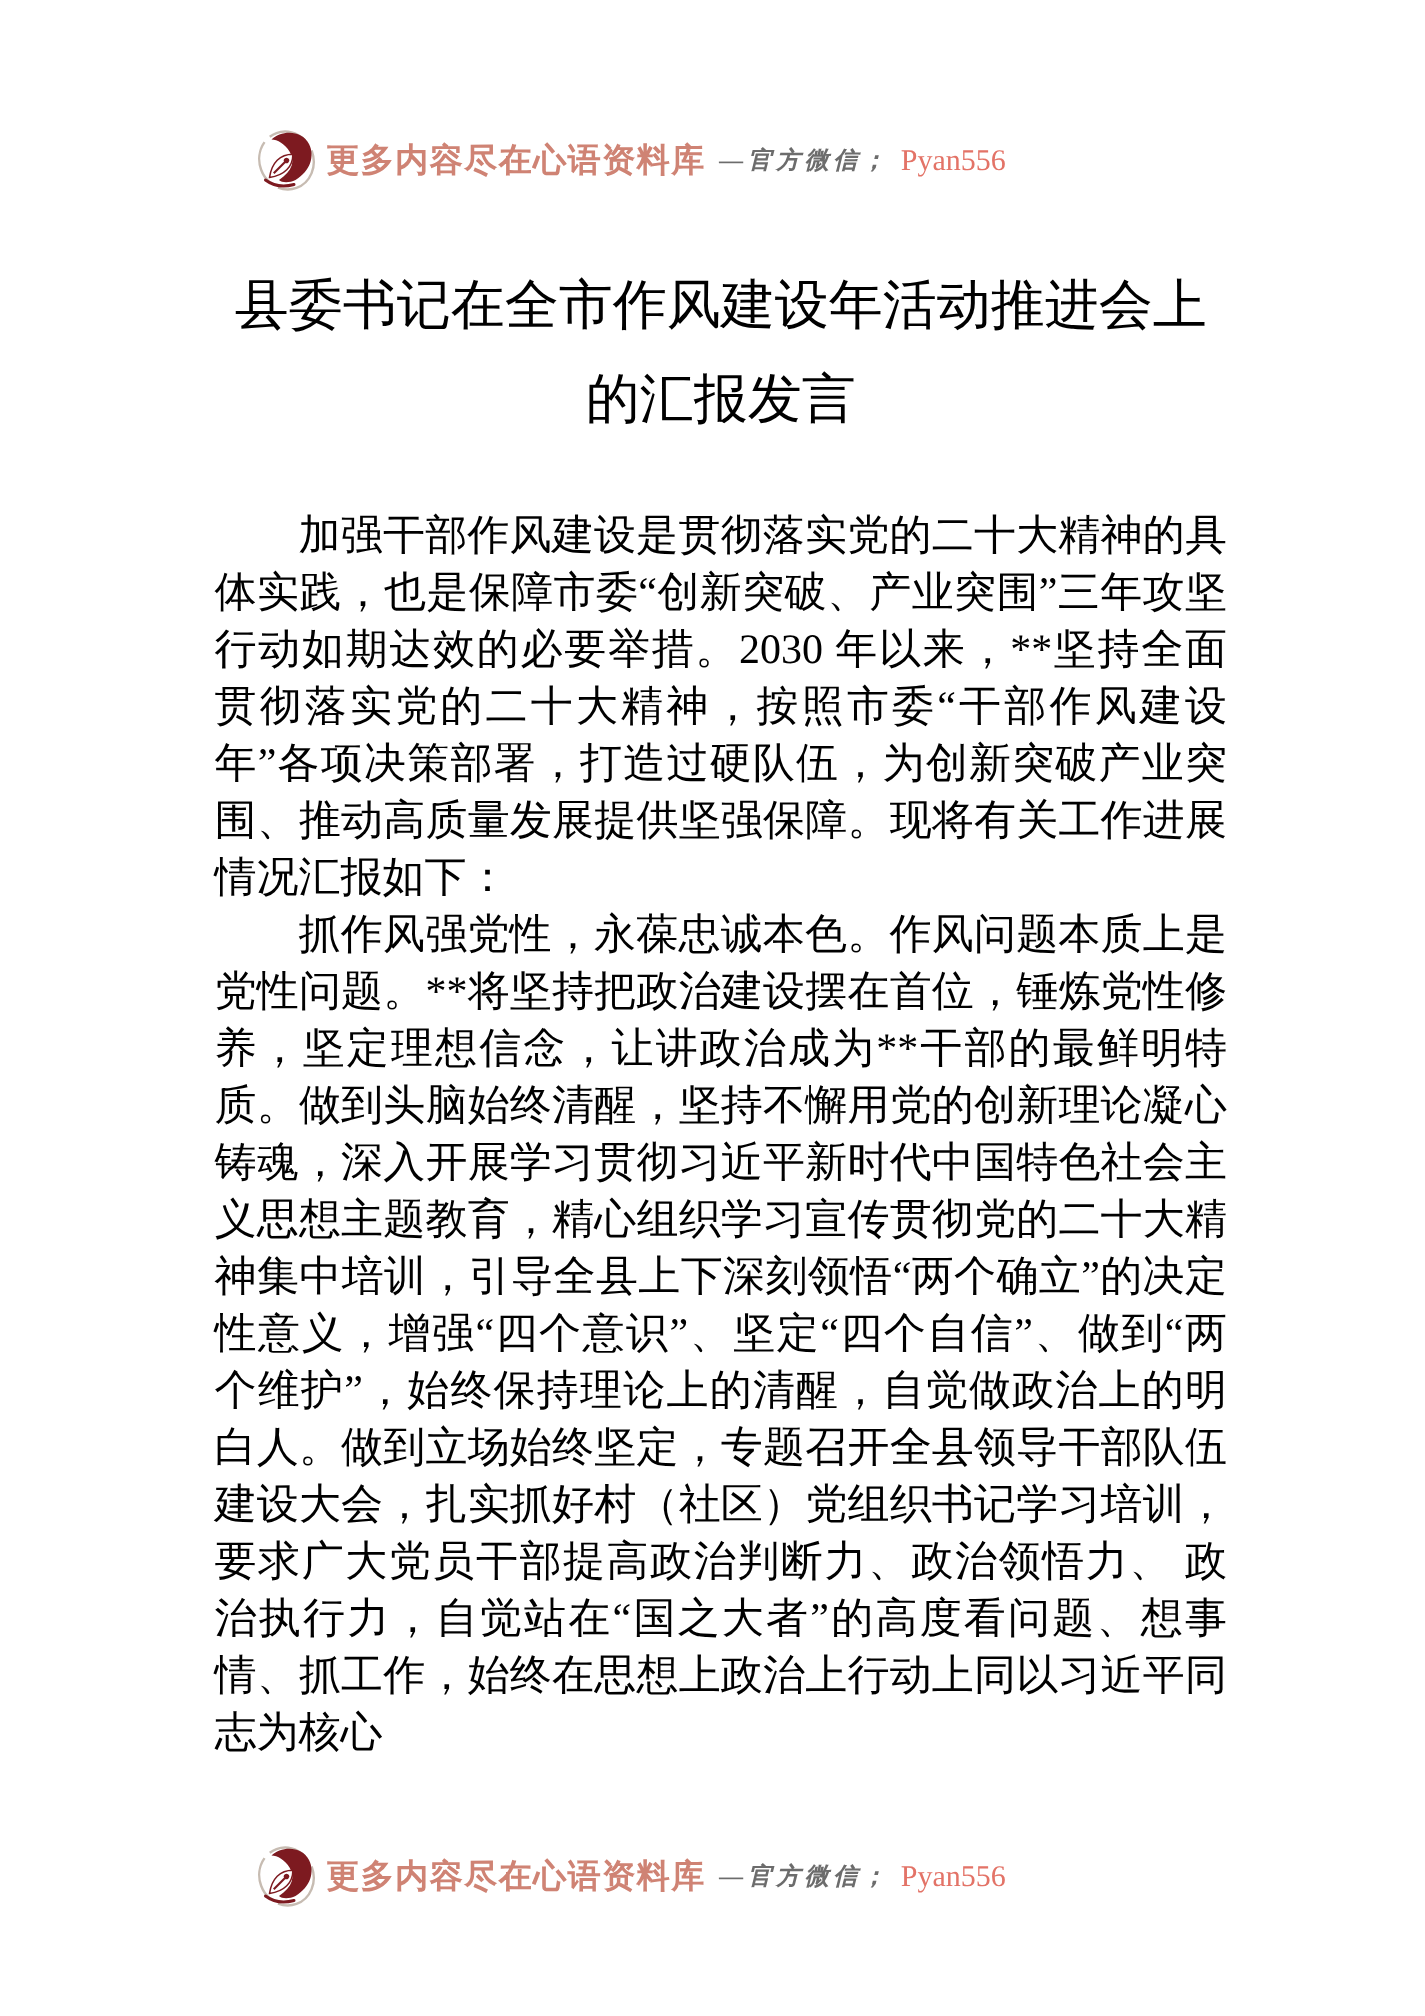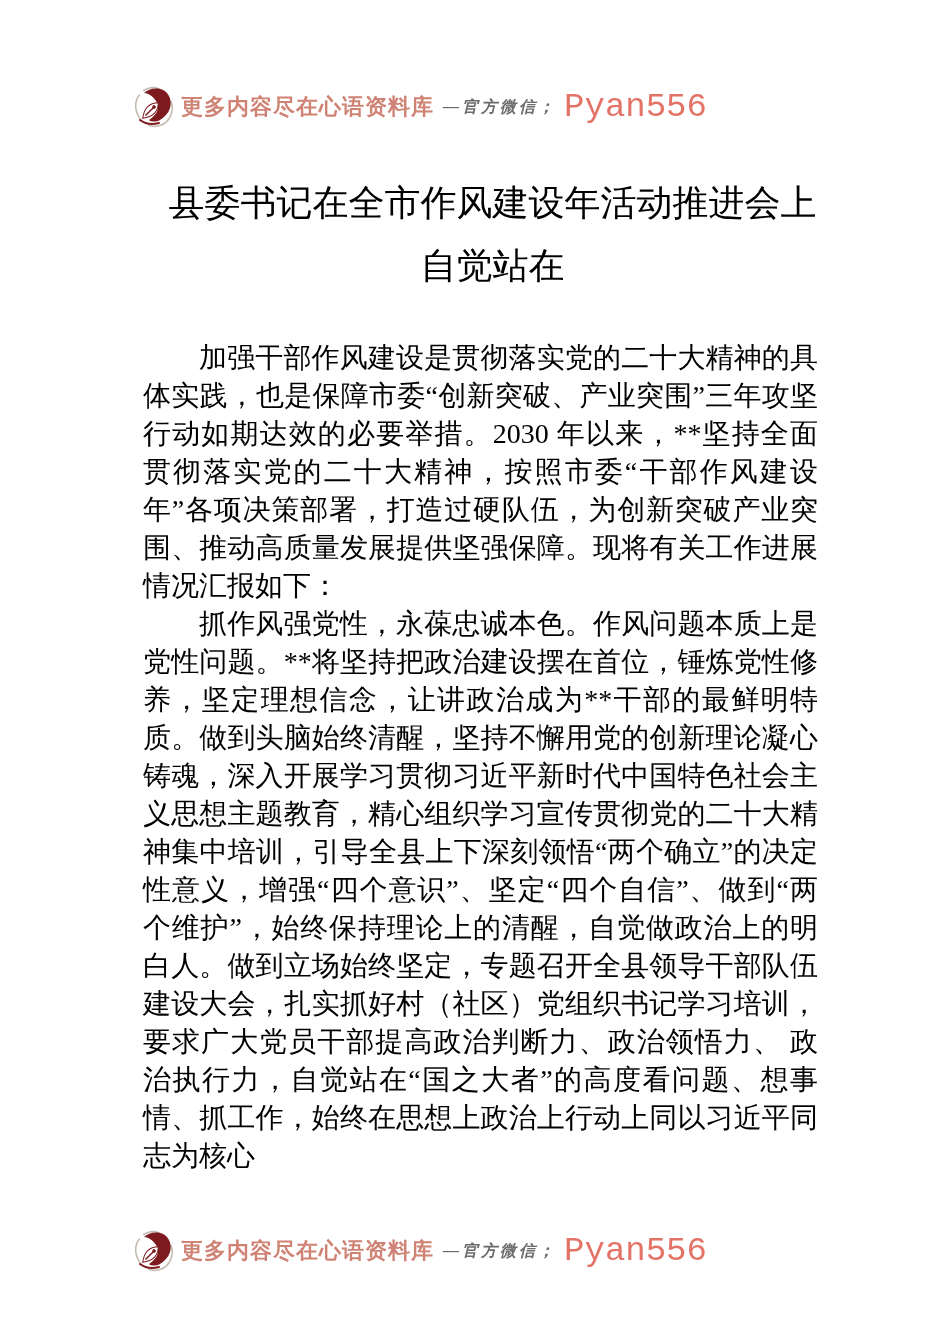--- a/index.html
+++ b/index.html
@@ -36,29 +36,29 @@
   }
   .wechat-label {
     font-size: 16px;
     font-weight: 700;
     font-style: italic;
     color: #6c6c6c;
     letter-spacing: 3px;
     margin-left: 2px;
   }
   .wechat-id {
-    font-family: Liberation Mono, monospace;
-    font-size: 34px;
+    font-family: Liberation Serif, serif;
+    font-size: 20px;
     color: #e37367;
   }
 
   
   .doc-title {
     position: absolute;
-    top: 172px; left: 155px; width: 675px;
+    top: 172px; left: 143px; width: 675px;
     margin: 0;
     font-size: 36px;
     font-weight: 400;
     line-height: 63px;
     letter-spacing: 0;
     text-align: center;
     color: #000000;
   }
   .doc-title span { display: block; }
 
@@ -93,21 +93,21 @@
         </g>
       </svg>
     </span>
     <span class="brand">更多内容尽在心语资料库</span>
     <span class="wechat-label">—官方微信；</span>
     <span class="wechat-id">Pyan556</span>
   </header>
 
   <h1 class="doc-title">
     <span>县委书记在全市作风建设年活动推进会上</span>
-    <span>自觉站在</span>
+    <span>的汇报发言</span>
   </h1>
 
   <main class="content">
     <p class="para-indent">加强干部作风建设是贯彻落实党的二十大精神的具体实践，也是保障市委“创新突破、产业突围”三年攻坚行动如期达效的必要举措。2030 年以来，**坚持全面贯彻落实党的二十大精神，按照市委“干部作风建设年”各项决策部署，打造过硬队伍，为创新突破产业突围、推动高质量发展提供坚强保障。现将有关工作进展情况汇报如下：</p>
     <p class="para-indent">抓作风强党性，永葆忠诚本色。作风问题本质上是党性问题。**将坚持把政治建设摆在首位，锤炼党性修养，坚定理想信念，让讲政治成为**干部的最鲜明特质。做到头脑始终清醒，坚持不懈用党的创新理论凝心铸魂，深入开展学习贯彻习近平新时代中国特色社会主义思想主题教育，精心组织学习宣传贯彻党的二十大精神集中培训，引导全县上下深刻领悟“两个确立”的决定性意义，增强“四个意识”、坚定“四个自信”、做到“两个维护”，始终保持理论上的清醒，自觉做政治上的明白人。做到立场始终坚定，专题召开全县领导干部队伍建设大会，扎实抓好村（社区）党组织书记学习培训，要求广大党员干部提高政治判断力、政治领悟力、 政治执行力，自觉站在“国之大者”的高度看问题、想事情、抓工作，始终在思想上政治上行动上同以习近平同志为核心</p>
   </main>
 
   <footer class="banner banner-bottom">
     <span class="logo">
       <svg viewBox="0 0 40 46" width="40" height="46" aria-hidden="true">

